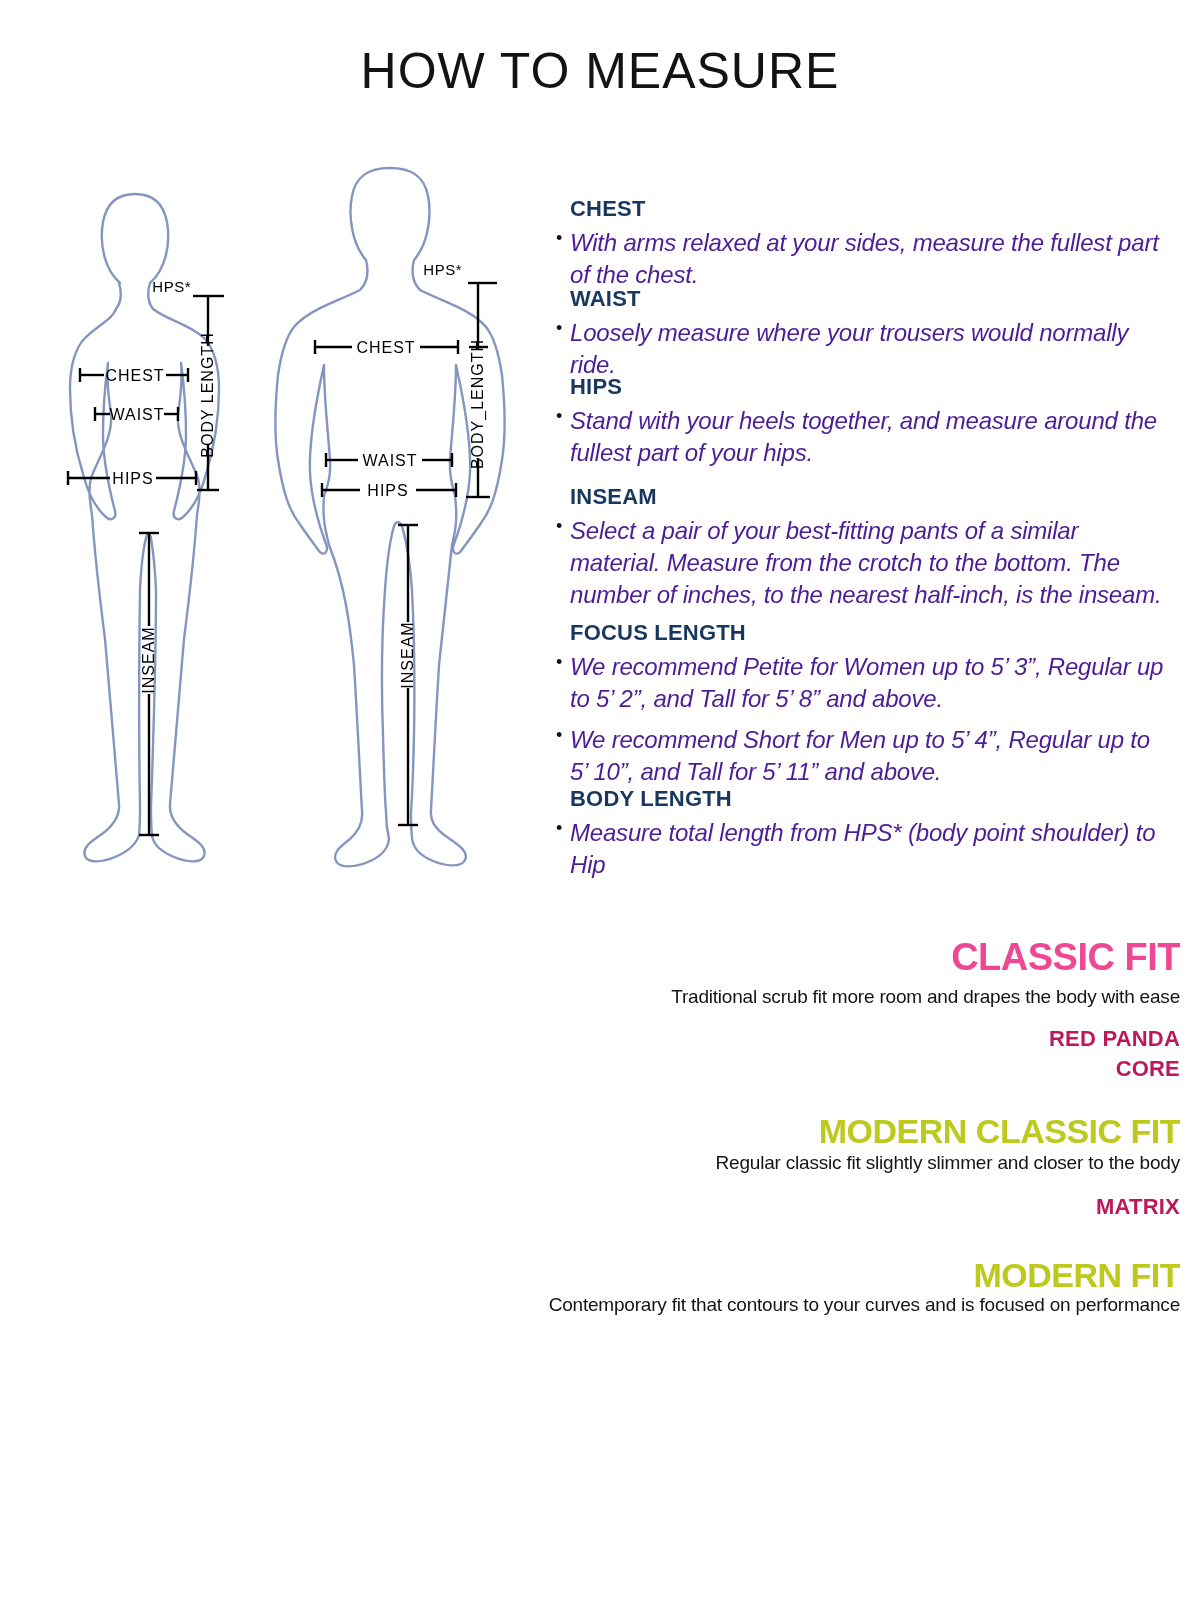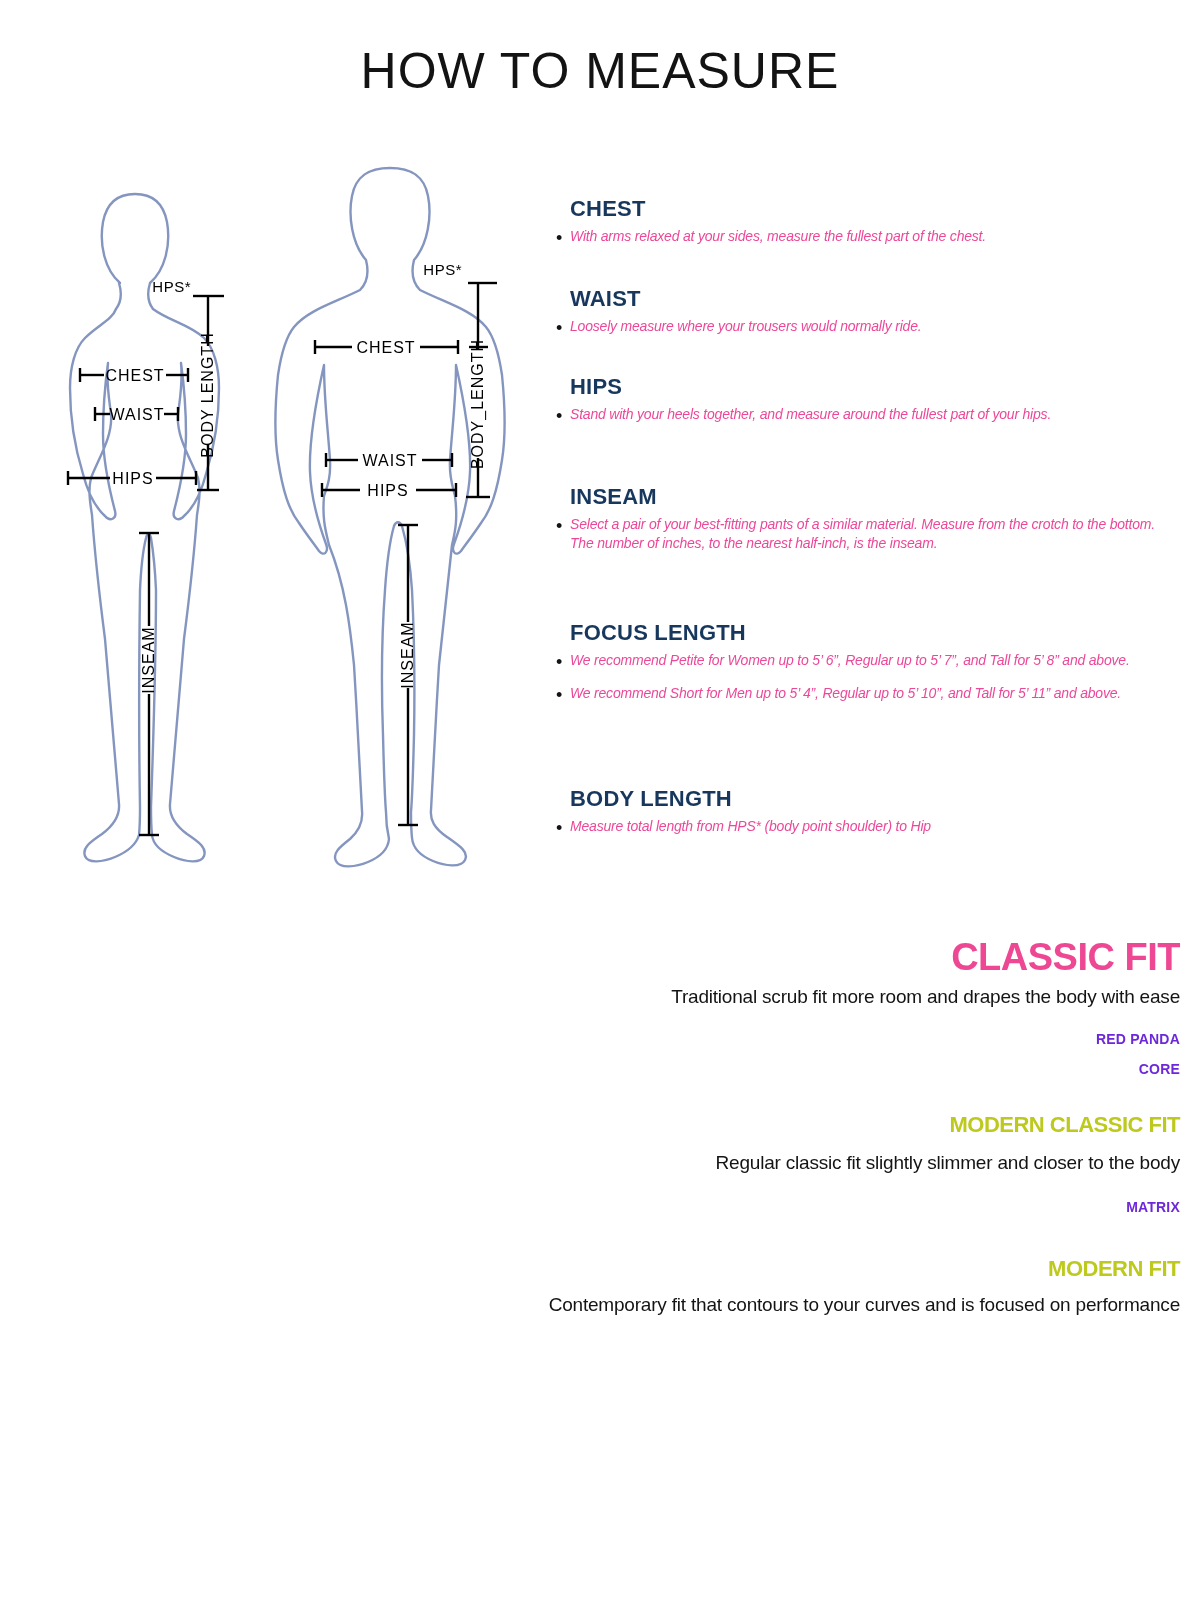--- a/index.html
+++ b/index.html
@@ -17,29 +17,29 @@
   .meas{stroke:#000;stroke-width:2.4;}
   .meas-label{font-size:16px;letter-spacing:1px;fill:#000;}
   .hps-label{font-size:15px;letter-spacing:0.5px;fill:#000;}
 
   
   .instr{left:556px;width:616px;}
   .instr-heading{margin:0 0 5px 14px;font-size:22px;font-weight:bold;color:#17375d;letter-spacing:0.2px;}
   .bullet-row{display:flex;align-items:flex-start;}
   .bullet-row + .bullet-row{margin-top:9px;}
   .bullet-dot{width:14px;flex:none;font-size:18px;line-height:1.33;}
-  .bullet-text{font-size:14px;font-style:italic;line-height:1.33;letter-spacing:-0.2px;color:#ec4899;}
+  .bullet-text{font-size:24px;font-style:italic;line-height:1.33;letter-spacing:-0.2px;color:#4c1d95;}
 
   
   .centered{left:0;width:1180px;text-align:right;}
   .fit-title{font-weight:bold;letter-spacing:-0.5px;}
   .fit-title.pink{color:#ee4793;font-size:38px;}
-  .fit-title.green{color:#bdc91d;font-size:22px;}
+  .fit-title.green{color:#bdc91d;font-size:34px;}
   .fit-desc{font-size:19px;color:#141414;letter-spacing:-0.2px;}
-  .brand{font-size:14px;font-weight:bold;color:#6d28d9;line-height:30px;letter-spacing:0.2px;}
+  .brand{font-size:22px;font-weight:bold;color:#be185d;line-height:30px;letter-spacing:0.2px;}
 </style>
 </head>
 <body>
 
 <div id="page">
 
   <div id="main-title" class="abs">HOW TO MEASURE</div>
 
   <svg id="figure-svg" class="abs" width="540" height="720" viewBox="0 0 540 720">
 
@@ -180,21 +180,21 @@
     <div class="bullet-row">
         <span class="bullet-dot">•</span>
       <span class="bullet-text">Select a pair of your best-fitting pants of a similar material. Measure from the crotch to the bottom. The number of inches, to the nearest half-inch, is the inseam.</span>
       </div>
   </div>
 
   <div class="abs instr" style="top:620px">
     <h3 class="instr-heading">FOCUS LENGTH</h3>
     <div class="bullet-row">
         <span class="bullet-dot">•</span>
-      <span class="bullet-text">We recommend Petite for Women up to 5’ 6”, Regular up to 5’ 7”, and Tall for 5’ 8” and above.</span>
+      <span class="bullet-text">We recommend Petite for Women up to 5’ 3”, Regular up to 5’ 2”, and Tall for 5’ 8” and above.</span>
       </div>
     <div class="bullet-row">
         <span class="bullet-dot">•</span>
       <span class="bullet-text">We recommend Short for Men up to 5’ 4”, Regular up to 5’ 10”, and Tall for 5’ 11” and above.</span>
       </div>
   </div>
 
   <div class="abs instr" style="top:786px">
     <h3 class="instr-heading">BODY LENGTH</h3>
     <div class="bullet-row">

